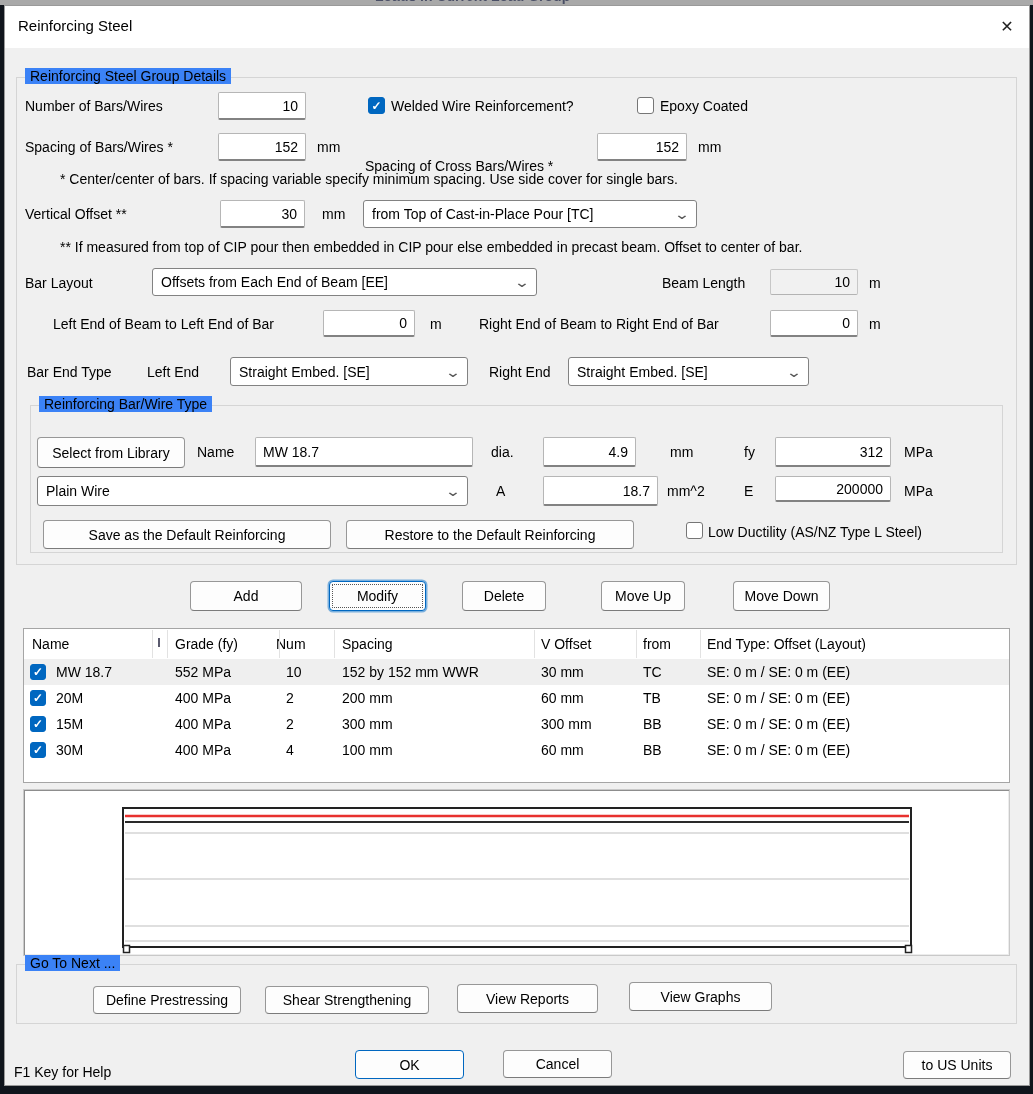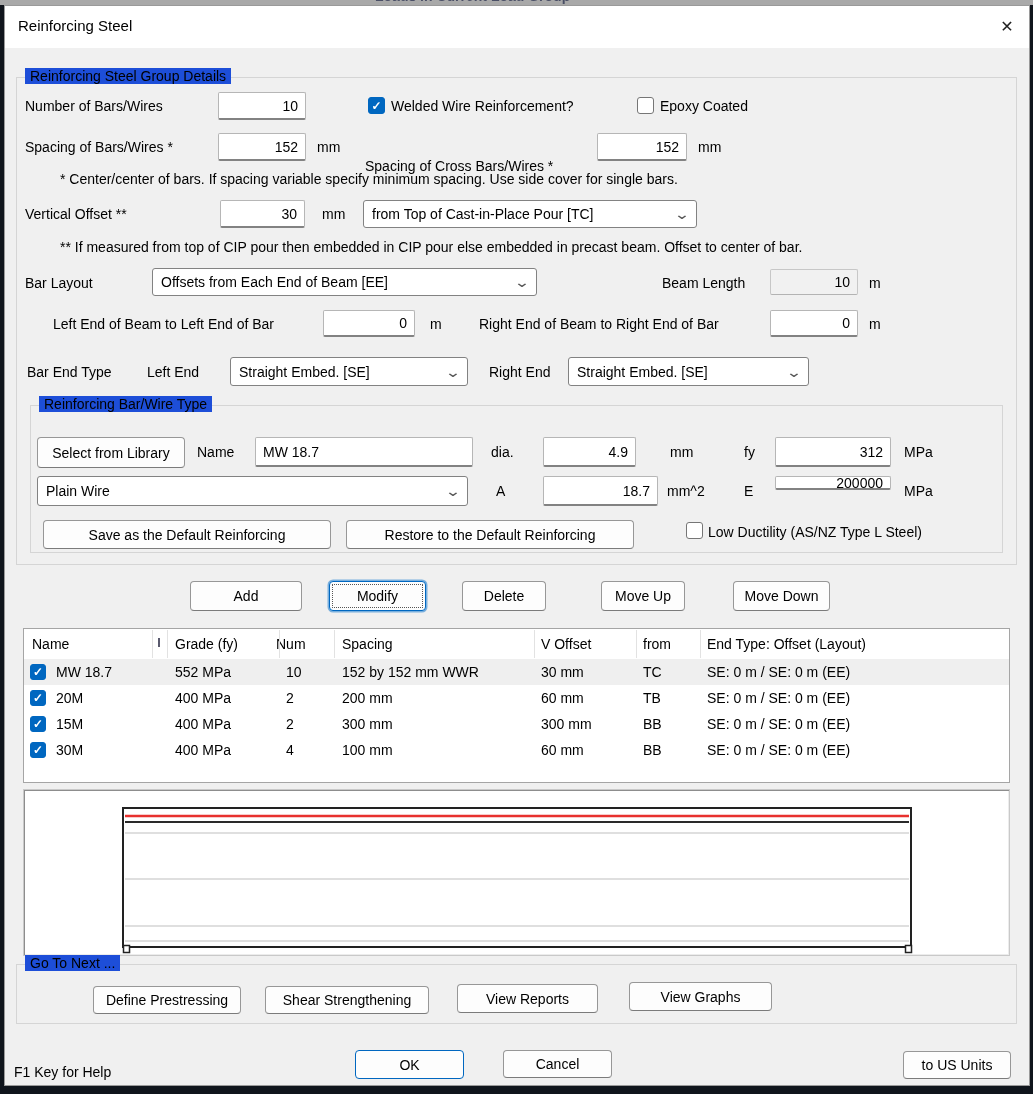--- a/index.html
+++ b/index.html
@@ -35,21 +35,21 @@
     font-size:14px;white-space:nowrap;cursor:default;
   }
   .btn.focused{
     border:1px solid var(--accent,#0067c0);
     box-shadow:0 0 0 1.5px #7ab0de;
     outline:1px dotted #555;outline-offset:-4px;
   }
   .btn.default{border:1.5px solid var(--accent,#0067c0)}
   .grp{position:absolute;box-sizing:border-box;border:1px solid #d5d5d5}
   .grp .legend{
-    position:absolute;top:-10px;left:8px;background:#1d4ed8;
+    position:absolute;top:-10px;left:8px;background:#3b82f6;
     padding:0 5px;font-size:14px;white-space:nowrap;
   }
   .cb{
     position:absolute;width:17px;height:17px;box-sizing:border-box;
     border:1px solid #767676;border-radius:3px;background:#fff;
     display:flex;align-items:center;justify-content:center;
   }
   .cb .mark{display:none;color:#fff;font-size:12px;line-height:1;font-weight:bold}
   .cb.checked{background:var(--accent,#0067c0);border-color:var(--accent,#0067c0)}
   .cb.checked .mark{display:block}
@@ -165,21 +165,21 @@
 <span class="lbl" style="left:904px;top:444px;">MPa</span>
 
 <div class="combo" style="left:37px;top:476px;width:431px;height:30px;">
   <span>Plain Wire</span>
   <span class="chev">⌄</span>
 </div>
 <span class="lbl" style="left:496px;top:483px;">A</span>
 <div class="txt" style="left:543px;top:476px;width:115px;height:30px;">18.7</div>
 <span class="lbl" style="left:667px;top:483px;">mm^2</span>
 <span class="lbl" style="left:744px;top:483px;">E</span>
-<div class="txt" style="left:775px;top:476px;width:116px;height:14px;text-align:center;">200000</div>
+<div class="txt" style="left:775px;top:476px;width:116px;height:26px;text-align:center;">200000</div>
 <span class="lbl" style="left:904px;top:483px;">MPa</span>
 
 <div class="btn" style="left:43px;top:520px;width:288px;height:29px;">Save as the Default Reinforcing</div>
 <div class="btn" style="left:346px;top:520px;width:288px;height:29px;">Restore to the Default Reinforcing</div>
 <div class="cb" style="left:686px;top:522px;">
   
 </div>
 <span class="lbl" style="left:708px;top:524px;">Low Ductility (AS/NZ Type L Steel)</span>
 
 <div class="btn" style="left:190px;top:581px;width:112px;height:30px;">Add</div>

